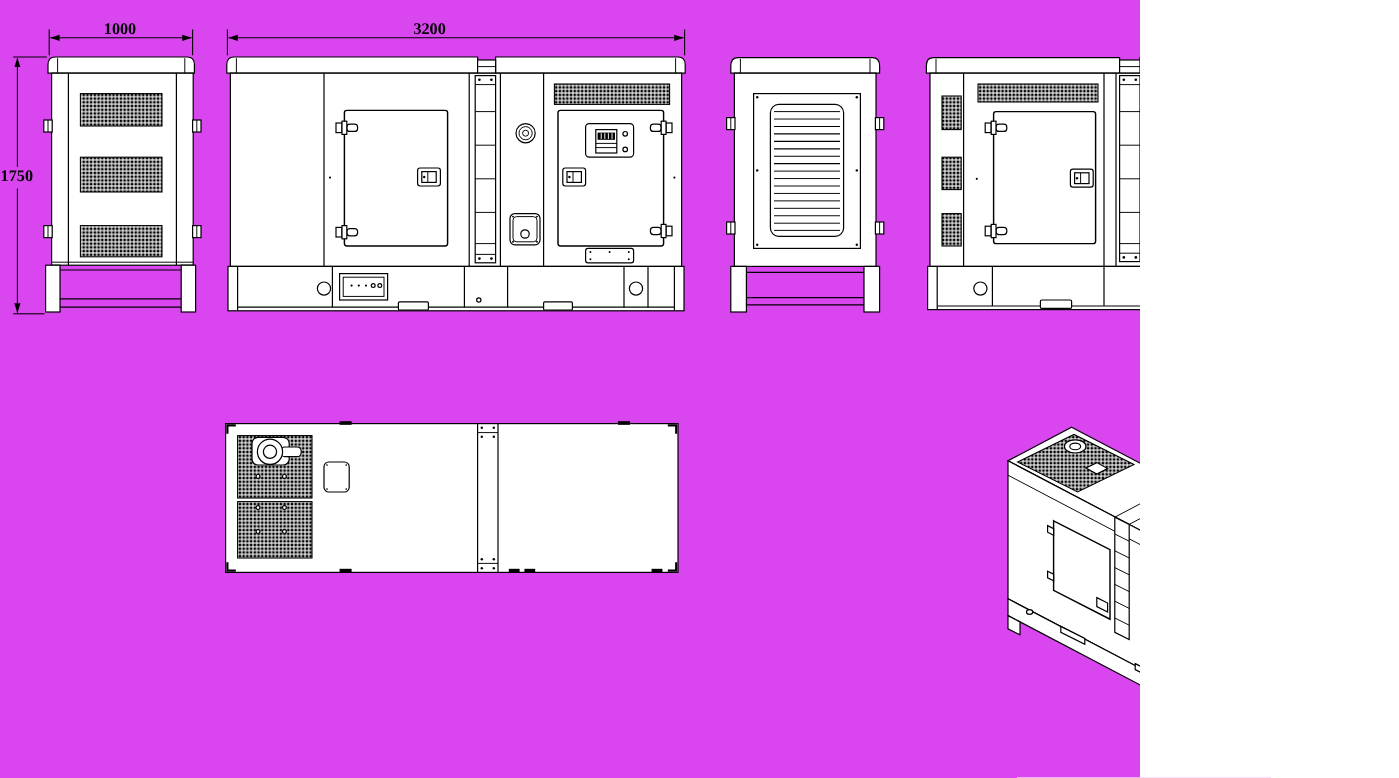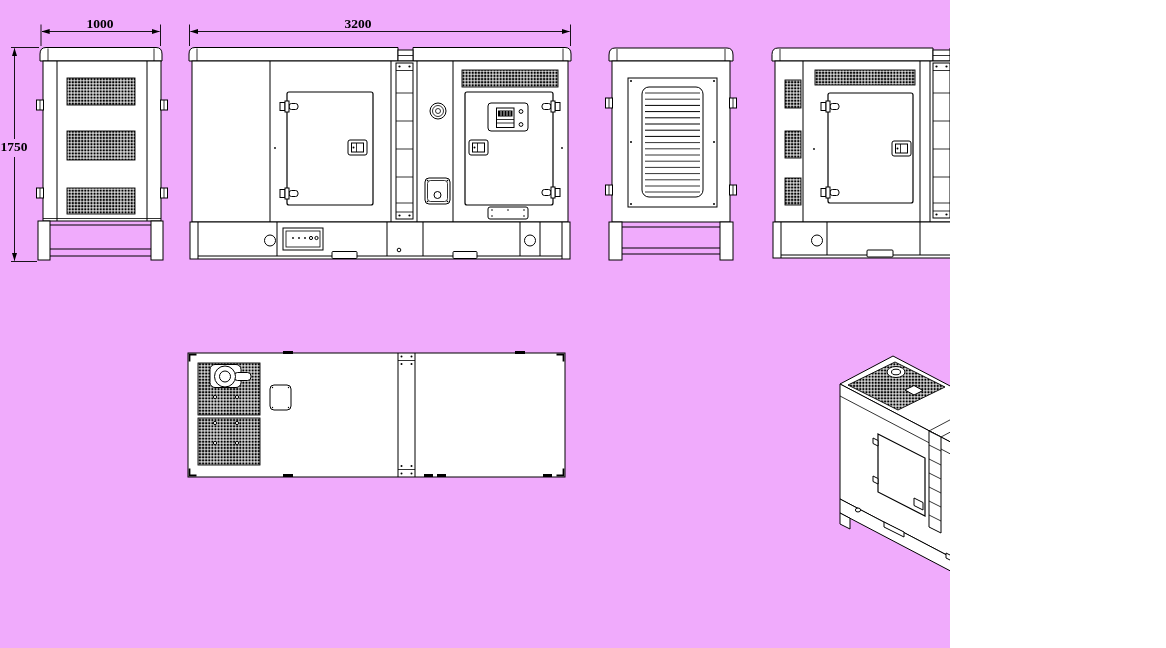--- a/index.html
+++ b/index.html
@@ -1,16 +1,16 @@
 <!DOCTYPE html>
 <html><head>
 <meta charset="utf-8">
 <style>
   html,body{margin:0;padding:0;background:#fff;}
-  .page{position:relative;width:950px;height:648px;background:#f0abfc;overflow:hidden;
+  .page{position:relative;width:950px;height:648px;background:#d946ef;overflow:hidden;
         font-family:"Liberation Serif","DejaVu Serif",serif;}
   svg{display:block;}
   .ln{stroke:#000;fill:none;stroke-width:1;}
   .lt{stroke:#000;fill:none;stroke-width:0.8;}
   .fw{fill:#fff;stroke:#000;stroke-width:1;}
   .fw2{fill:#fff;stroke:#000;stroke-width:1.2;}
   .fb{fill:#000;stroke:none;}
   .mesh{fill:url(#meshPat);stroke:#000;stroke-width:0.9;}
   .louv{fill:url(#louvPat);stroke:#000;stroke-width:0.9;}
   .dim{font-family:"Liberation Serif","DejaVu Serif",serif;font-weight:700;font-size:13.5px;fill:#000;}

